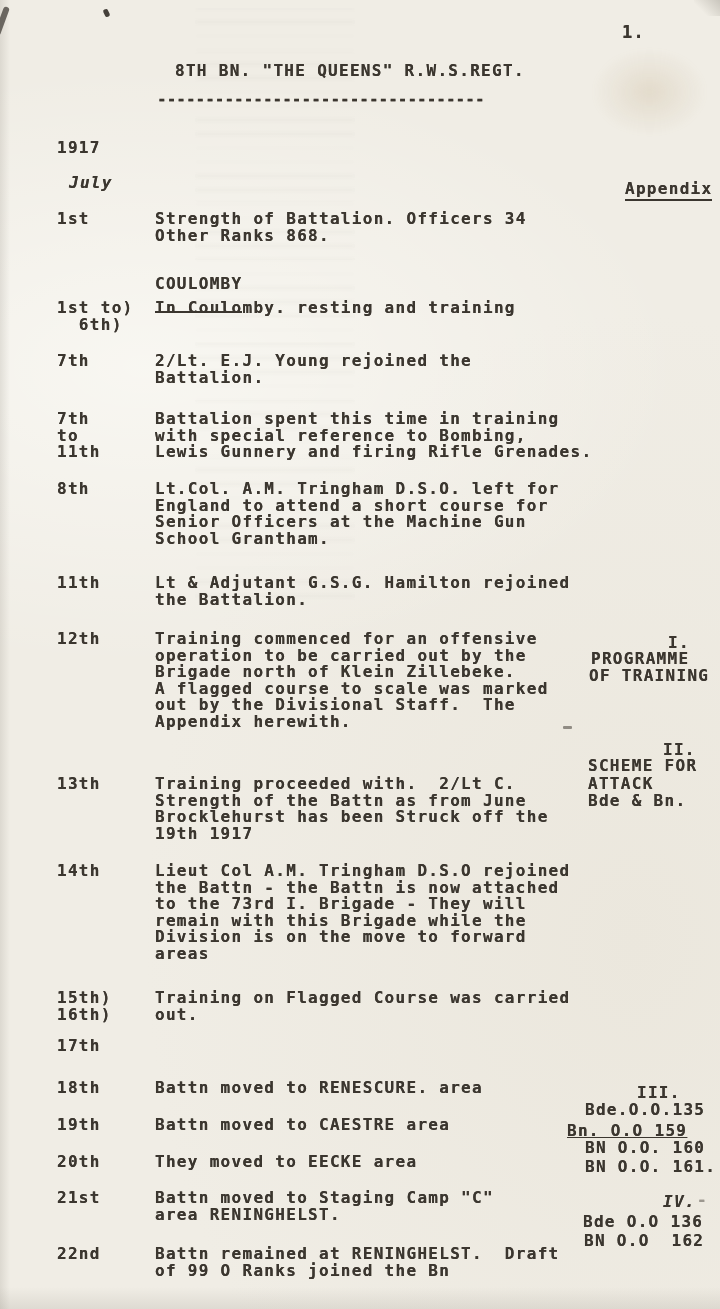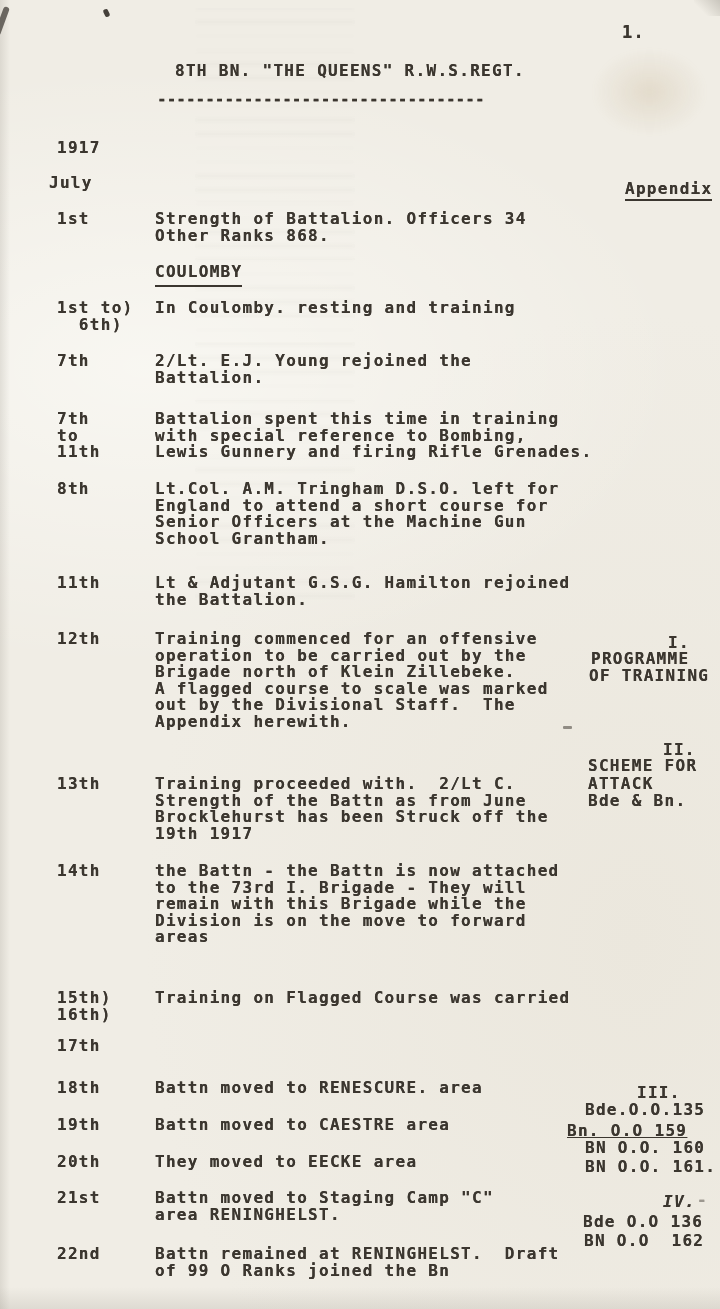--- a/index.html
+++ b/index.html
@@ -20,28 +20,28 @@
       radial-gradient(700px 900px at 88% 72%, rgba(226,220,206,.35), transparent 70%),
       var(--paper,#f0ede5);
     text-shadow:0 0 .5px rgba(59,54,47,.85);
   }
   .abs { position:absolute; white-space:pre; }
   
   .doc-title { top:63px; left:175px; }
   .title-underline { top:91px; left:157px; letter-spacing:0; font-weight:bold; text-shadow:0 1px 0 rgba(59,54,47,.45); }
   .page-number { top:24px; left:622px; font-size:17px; }
   .year { top:140px; left:57px; }
-  .month { top:175px; left:49px; }
+  .month { top:175px; left:69px;font-style:italic; }
   .appendix-header { top:181px; left:625px; border-bottom:2px solid currentColor; padding-bottom:1px; }
   
   .entry { position:absolute; left:0; width:720px; }
   .date-col { position:absolute; left:57px; top:0; white-space:pre; }
   .body-col { position:absolute; left:155px; top:0; white-space:pre; }
   .date-col div, .body-col div { height:16.5px; }
-  .location-heading { position:absolute; left:155px; top:0; display:inline-block; border-bottom:2px solid currentColor; padding-bottom:4px; white-space:pre; }
+  .location-heading { position:absolute; left:155px; top:12px; display:inline-block; border-bottom:2px solid currentColor; padding-bottom:18px; white-space:pre; }
   
   .note-line { position:absolute; white-space:pre; }
   .note-line.faint { opacity:.45; }
   
   .decor { position:absolute; pointer-events:none; }
   .corner-slash { left:-1px; top:6px; width:6px; height:30px; background:#55504a; border-radius:3px; transform:rotate(20deg); opacity:.85; }
   .ink-speck { left:104px; top:9px; width:5px; height:8px; background:#45403a; border-radius:2px; transform:rotate(-25deg); }
   .stray-dash { left:563px; top:726px; width:9px; height:3px; background:rgba(70,64,56,.55); border-radius:1px; }
   .stain { left:592px; top:48px; width:115px; height:88px;
     background:radial-gradient(closest-side, rgba(170,140,90,.18), rgba(170,140,90,.07) 60%, transparent);
@@ -110,25 +110,25 @@
       <div class="entry" style="top: 631px;">
         <div class="date-col"><div>12th</div></div>
         <div class="body-col"><div>Training commenced for an offensive</div><div>operation to be carried out by the</div><div>Brigade north of Klein Zillebeke.</div><div>A flagged course to scale was marked</div><div>out by the Divisional Staff.  The</div><div>Appendix herewith.</div></div>
       </div>
       <div class="entry" style="top: 776px;">
         <div class="date-col"><div>13th</div></div>
         <div class="body-col"><div>Training proceeded with.  2/Lt C.</div><div>Strength of the Battn as from June</div><div>Brocklehurst has been Struck off the</div><div>19th 1917</div></div>
       </div>
       <div class="entry" style="top: 863px;">
         <div class="date-col"><div>14th</div></div>
-        <div class="body-col"><div>the Battn - the Battn is now attached</div><div>to the 73rd I. Brigade - They will</div><div>remain with this Brigade while the</div><div>Division is on the move to forward</div><div>areas</div></div>
+        <div class="body-col"><div>Lieut Col A.M. Tringham D.S.O rejoined</div><div>the Battn - the Battn is now attached</div><div>to the 73rd I. Brigade - They will</div><div>remain with this Brigade while the</div><div>Division is on the move to forward</div><div>areas</div></div>
       </div>
       <div class="entry" style="top: 990px;">
         <div class="date-col"><div>15th)</div><div>16th)</div></div>
-        <div class="body-col"><div>Training on Flagged Course was carried</div></div>
+        <div class="body-col"><div>Training on Flagged Course was carried</div><div>out.</div></div>
       </div>
       <div class="entry" style="top: 1038px;">
         <div class="date-col"><div>17th</div></div>
         <div class="body-col"></div>
       </div>
       <div class="entry" style="top: 1080px;">
         <div class="date-col"><div>18th</div></div>
         <div class="body-col"><div>Battn moved to RENESCURE. area</div></div>
       </div>
       <div class="entry" style="top: 1117px;">

